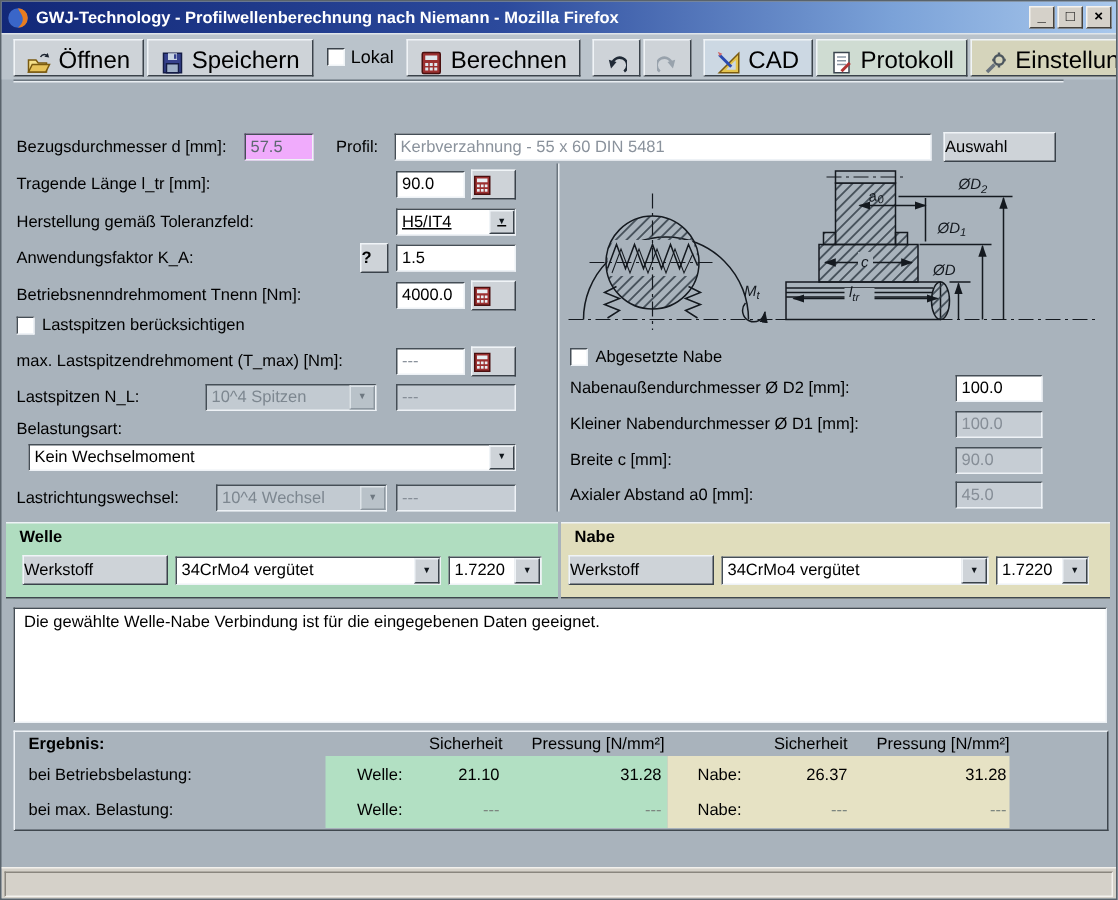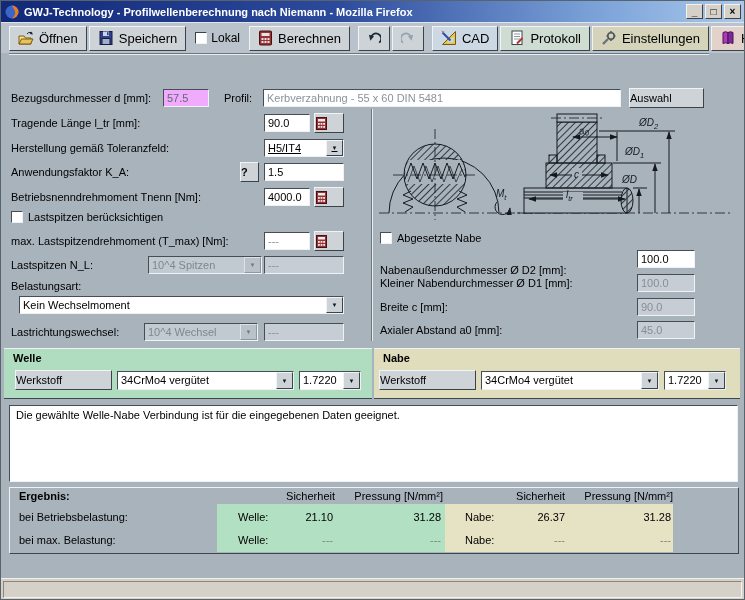--- a/index.html
+++ b/index.html
@@ -13,23 +13,23 @@
   .title{flex:1;color:#fff;font-weight:bold;font-size:11px;white-space:nowrap;overflow:hidden;}
   .winbtns{display:flex;gap:2px;}
   .winbtn{width:17px;height:15px;background:#d5d1c9;border:1px solid;
        border-color:#f4f2ee #45413b #45413b #f4f2ee;display:flex;align-items:center;
        justify-content:center;font-size:10px;font-weight:bold;line-height:1;padding:0;
        font-family:inherit;color:#000;}
   
   .toolbar{position:absolute;left:0;top:21px;width:100%;height:31px;background:#bac3cb;
        border-top:1px solid #dfe5ea;box-sizing:border-box;display:flex;align-items:center;
        padding-left:8px;}
-  .tbtn{height:25px;display:inline-flex;align-items:center;gap:5px;padding:0 8px;
+  .tbtn{height:25px;display:inline-flex;align-items:flex-end;gap:5px;padding:0 8px;
        background:#ced3d8;border:1px solid;border-color:#f0f4f7 #3a424a #3a424a #f0f4f7;
-       font-size:13px;font-family:inherit;margin-right:2px;color:#000;}
+       font-size:16px;font-family:inherit;margin-right:2px;color:#000;}
   .t-cad{background:#ccd8e3;} .t-prot{background:#cfdcd2;}
   .t-set{background:#d5d4bb;} .t-help{background:#e2d2c9;}
   .tcheck{display:inline-flex;align-items:center;gap:4px;margin:0 9px 0 7px;font-size:12px;}
   .cbox{width:12px;height:12px;background:#fff;border:1px solid;box-sizing:border-box;
        border-color:#3a424a #f0f4f7 #f0f4f7 #3a424a;}
   .groove{position:absolute;left:8px;top:52px;width:700px;height:0;
        border-top:1px solid #6c767f;border-bottom:1px solid #e9eef2;}
   
   .lbl{position:absolute;white-space:nowrap;}
   .inp{position:absolute;height:18px;box-sizing:border-box;border:1px solid;
@@ -261,21 +261,21 @@
           <rect x="5.6" y="6" width="1.8" height="1.8"></rect>
           <rect x="8.2" y="6" width="1.8" height="1.8"></rect>
           <rect x="3" y="9" width="1.8" height="1.8"></rect>
           <rect x="5.6" y="9" width="1.8" height="1.8"></rect>
           <rect x="8.2" y="9" width="1.8" height="1.8"></rect>
         </g>
     </svg>
   </button>
 
   <span class="lbl" style="left:10px;top:258px;">Lastspitzen N_L:</span>
-  <div class="combo dis" style="left:147px;top:255px;width:114px;">
+  <div class="combo dis" style="left:136px;top:255px;width:114px;">
     <span class="ctxt">10^4 Spitzen</span>
     <span class="carr">▼</span>
   </div>
   <input class="inp dis" style="left: 263px; top: 255px; width: 80px;" readonly="" value="---">
 
   <span class="lbl" style="left:10px;top:279px;">Belastungsart:</span>
   <div class="combo" style="left:18px;top:295px;width:325px;">
     <span class="ctxt">Kein Wechselmoment</span>
     <span class="carr">▼</span>
   </div>
@@ -345,21 +345,21 @@
       <text x="119" y="106"><tspan>M</tspan><tspan dy="2.5" font-size="7.5">t</tspan></text>
       <text x="262" y="35"><tspan>ØD</tspan><tspan dy="2.5" font-size="7.5">2</tspan></text>
       <text x="248" y="64"><tspan>ØD</tspan><tspan dy="2.5" font-size="7.5">1</tspan></text>
       <text x="245" y="92"><tspan>ØD</tspan></text>
     </g>
   </svg>
 
   <span class="cb" style="left:379px;top:231px;"></span>
   <span class="lbl" style="left:396px;top:231px;">Abgesetzte Nabe</span>
 
-  <span class="lbl" style="left:379px;top:252px;margin-top:11px;">Nabenaußendurchmesser Ø D2 [mm]:</span>
+  <span class="lbl" style="left:379px;top:252px;">Nabenaußendurchmesser Ø D2 [mm]:</span>
   <input class="inp" style="left: 636px; top: 249px; width: 58px;" value="100.0">
 
   <span class="lbl" style="left:379px;top:276px;">Kleiner Nabendurchmesser Ø D1 [mm]:</span>
   <input class="inp dis" style="left: 636px; top: 273px; width: 58px;" readonly="" value="100.0">
 
   <span class="lbl" style="left:379px;top:300px;">Breite c [mm]:</span>
   <input class="inp dis" style="left: 636px; top: 297px; width: 58px;" readonly="" value="90.0">
 
   <span class="lbl" style="left:379px;top:323px;">Axialer Abstand a0 [mm]:</span>
   <input class="inp dis" style="left: 636px; top: 320px; width: 58px;" readonly="" value="45.0">

